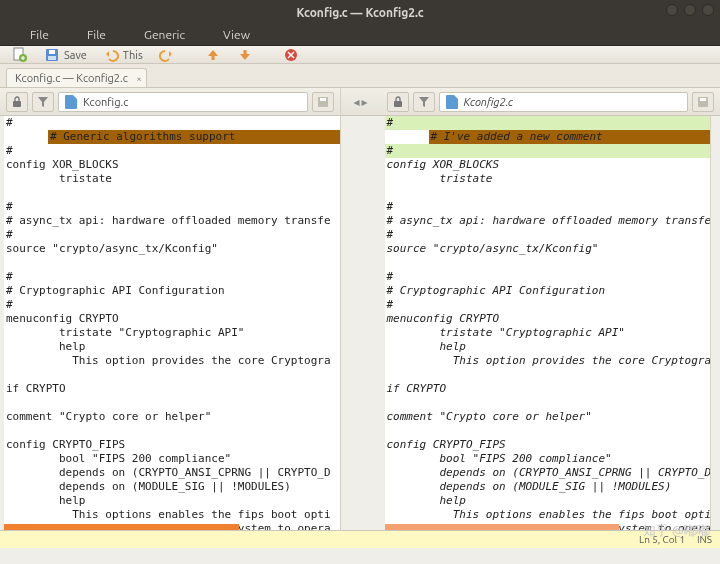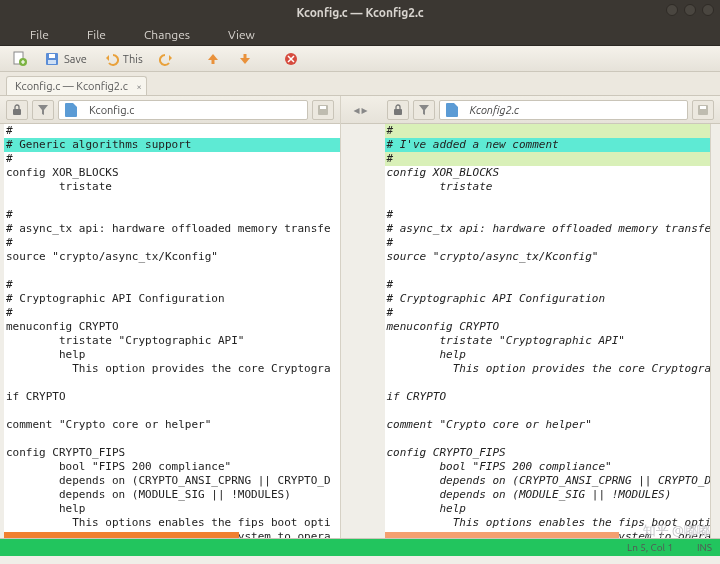--- a/index.html
+++ b/index.html
@@ -3,66 +3,66 @@
 <meta charset="utf-8">
 <style>
 * { margin: 0; padding: 0; box-sizing: border-box; }
 body { font-family: "Ubuntu", "DejaVu Sans", sans-serif; font-size: 12px; background: #f0eee8; width: 720px; height: 564px; overflow: hidden; color: #3c3c3c; }
 .titlebar { background: #3b3732; color: #d8d4cf; height: 24px; display: flex; align-items: center; justify-content: center; position: relative; }
 .titlebar-text { font-size: 12px; font-weight: bold; }
 .window-controls { position: absolute; right: 6px; top: 4px; display: flex; gap: 6px; }
 .wc { width: 12px; height: 12px; border-radius: 50%; background: #4a4640; border: 1px solid #2f2b26; }
 .menubar { background: #3b3732; color: #d8d4cf; height: 22px; display: flex; align-items: center; padding: 0 6px; gap: 14px; border-bottom: 1px solid #2b2824; }
 .menubar span { font-size: 12px; cursor: default; margin-left: 24px; }
-.toolbar { background: linear-gradient(#f5f2eb, #e6e2d9); height: 26px; display: flex; align-items: center; padding: 0 6px; gap: 4px; border-bottom: 1px solid #ccc7bb; }
+.toolbar { background: linear-gradient(#f5f2eb, #e6e2d9); height: 18px; display: flex; align-items: center; padding: 0 6px; gap: 4px; border-bottom: 1px solid #ccc7bb; }
 .tbtn { display: flex; align-items: center; gap: 4px; padding: 3px 6px; border-radius: 3px; cursor: pointer; }
 .tbtn svg { width: 16px; height: 16px; display: block; }
 .tbtn-label { font-size: 11px; color: #555; }
 .tabbar { background: #ece8df; height: 24px; display: flex; align-items: flex-end; padding: 0 6px; border-bottom: 1px solid #ccc7bb; }
 .tab { background: #f7f5ee; border: 1px solid #ccc7bb; border-bottom: none; border-radius: 3px 3px 0 0; padding: 3px 18px 3px 8px; font-size: 11px; color: #555; position: relative; }
 .tab-close { position: absolute; right: 4px; top: 4px; font-size: 10px; color: #888; cursor: pointer; }
 .diff-area { display: flex; height: calc(564px - 24px - 22px - 34px - 24px - 18px); background: #f0eee8; }
 .pane { flex: 1; display: flex; flex-direction: column; border-right: 1px solid #d6d1c5; min-width: 0; position: relative; }
 .pane:last-child { border-right: none; font-style: italic; }
 .pane-header { height: 28px; display: flex; align-items: center; padding: 0 6px; gap: 4px; background: linear-gradient(#f2efe7, #e6e2d9); border-bottom: 1px solid #ccc7bb; }
 .ph-btn { width: 22px; height: 20px; background: #ece8df; border: 1px solid #c9c4b8; border-radius: 2px; display: flex; align-items: center; justify-content: center; font-size: 11px; color: #666; cursor: pointer; }
-.ph-file { flex: 1; display: flex; align-items: center; gap: 12px; background: #fff; border: 1px solid #c9c4b8; border-radius: 2px; height: 20px; padding: 5px 6px; }
+.ph-file { flex: 1; display: flex; align-items: center; gap: 6px; background: #fff; border: 1px solid #c9c4b8; border-radius: 2px; height: 20px; padding: 5px 6px; }
 .ph-icon { width: 12px; height: 14px; background: #5b9bd5; border-radius: 1px; position: relative; }
 .ph-icon::after { content: ""; position: absolute; right: 0; top: 0; border-top: 4px solid #fff; border-left: 4px solid transparent; }
 .ph-name { font-size: 11px; color: #444; }
 .ph-save { width: 22px; height: 20px; background: #ece8df; border: 1px solid #c9c4b8; border-radius: 2px; display: flex; align-items: center; justify-content: center; cursor: pointer; }
 .linkbar { width: 40px; background: #f0eee8; display: flex; flex-direction: column; align-items: center; }
 .linkbar-top { height: 28px; display: flex; align-items: center; justify-content: center; gap: 2px; width: 100%; background: linear-gradient(#f2efe7, #e6e2d9); border-bottom: 1px solid #ccc7bb; }
 .link-arrow { font-size: 12px; color: #888; cursor: pointer; }
 .code { flex: 1; overflow: hidden; background: #fff; font-family: "DejaVu Sans Mono", "Courier New", monospace; font-size: 11px; line-height: 14px; white-space: pre; color: #222; position: relative; border-left: 4px solid #f0eee8; }
 .code-line { padding-left: 2px; height: 14px; overflow: hidden; }
 .code .diff-change { background: #d9f0b8;}
-.code .diff-change-strong { background: #5eead4; position: relative; }
+.code .diff-change-strong { background: #a16207; position: relative; margin-left: 44px; }
 .scroll-indicator { position: absolute; bottom: 0; left: 0; width: 70%; height: 6px; background: #f08030; }
 .scroll-indicator.right { background: #f4a070; }
 .gutter-right { position:absolute; right:0; top:0; bottom:0; width:10px; background:#f0eee8; border-left:1px solid #d6d1c5;}
-.statusbar { height: 18px; background: #22c55e; border-top: 1px solid #ccc7bb; display: flex; align-items: center; justify-content: flex-end; padding: 0 8px; font-size: 10px; color: #555; gap: 24px; }
+.statusbar { height: 18px; background: #fef9c3; border-top: 1px solid #ccc7bb; display: flex; align-items: center; justify-content: flex-end; padding: 0 8px; font-size: 10px; color: #555; gap: 12px; }
 .watermark { position: absolute; right: 10px; bottom: 24px; font-size: 13px; color: #c8c8cc; pointer-events: none; }
 </style>
 </head>
 <body>
 
 <div class="titlebar">
   <span class="titlebar-text">Kconfig.c — Kconfig2.c</span>
   <div class="window-controls">
     <div class="wc"></div>
     <div class="wc"></div>
     <div class="wc"></div>
   </div>
 </div>
 
 <div class="menubar">
   <span>File</span>
   <span>File</span>
-  <span>Changes</span>
+  <span>Generic</span>
   <span>View</span>
 </div>
 
 <div class="toolbar">
   <div class="tbtn">
     <svg viewBox="0 0 16 16">
         <rect x="2" y="1" width="9" height="12" fill="#fff" stroke="#888"></rect>
         <circle cx="11" cy="11" r="4" fill="#7cb342"></circle>
         <path d="M11 9v4M9 11h4" stroke="#fff" stroke-width="1.2"></path>
       </svg>

